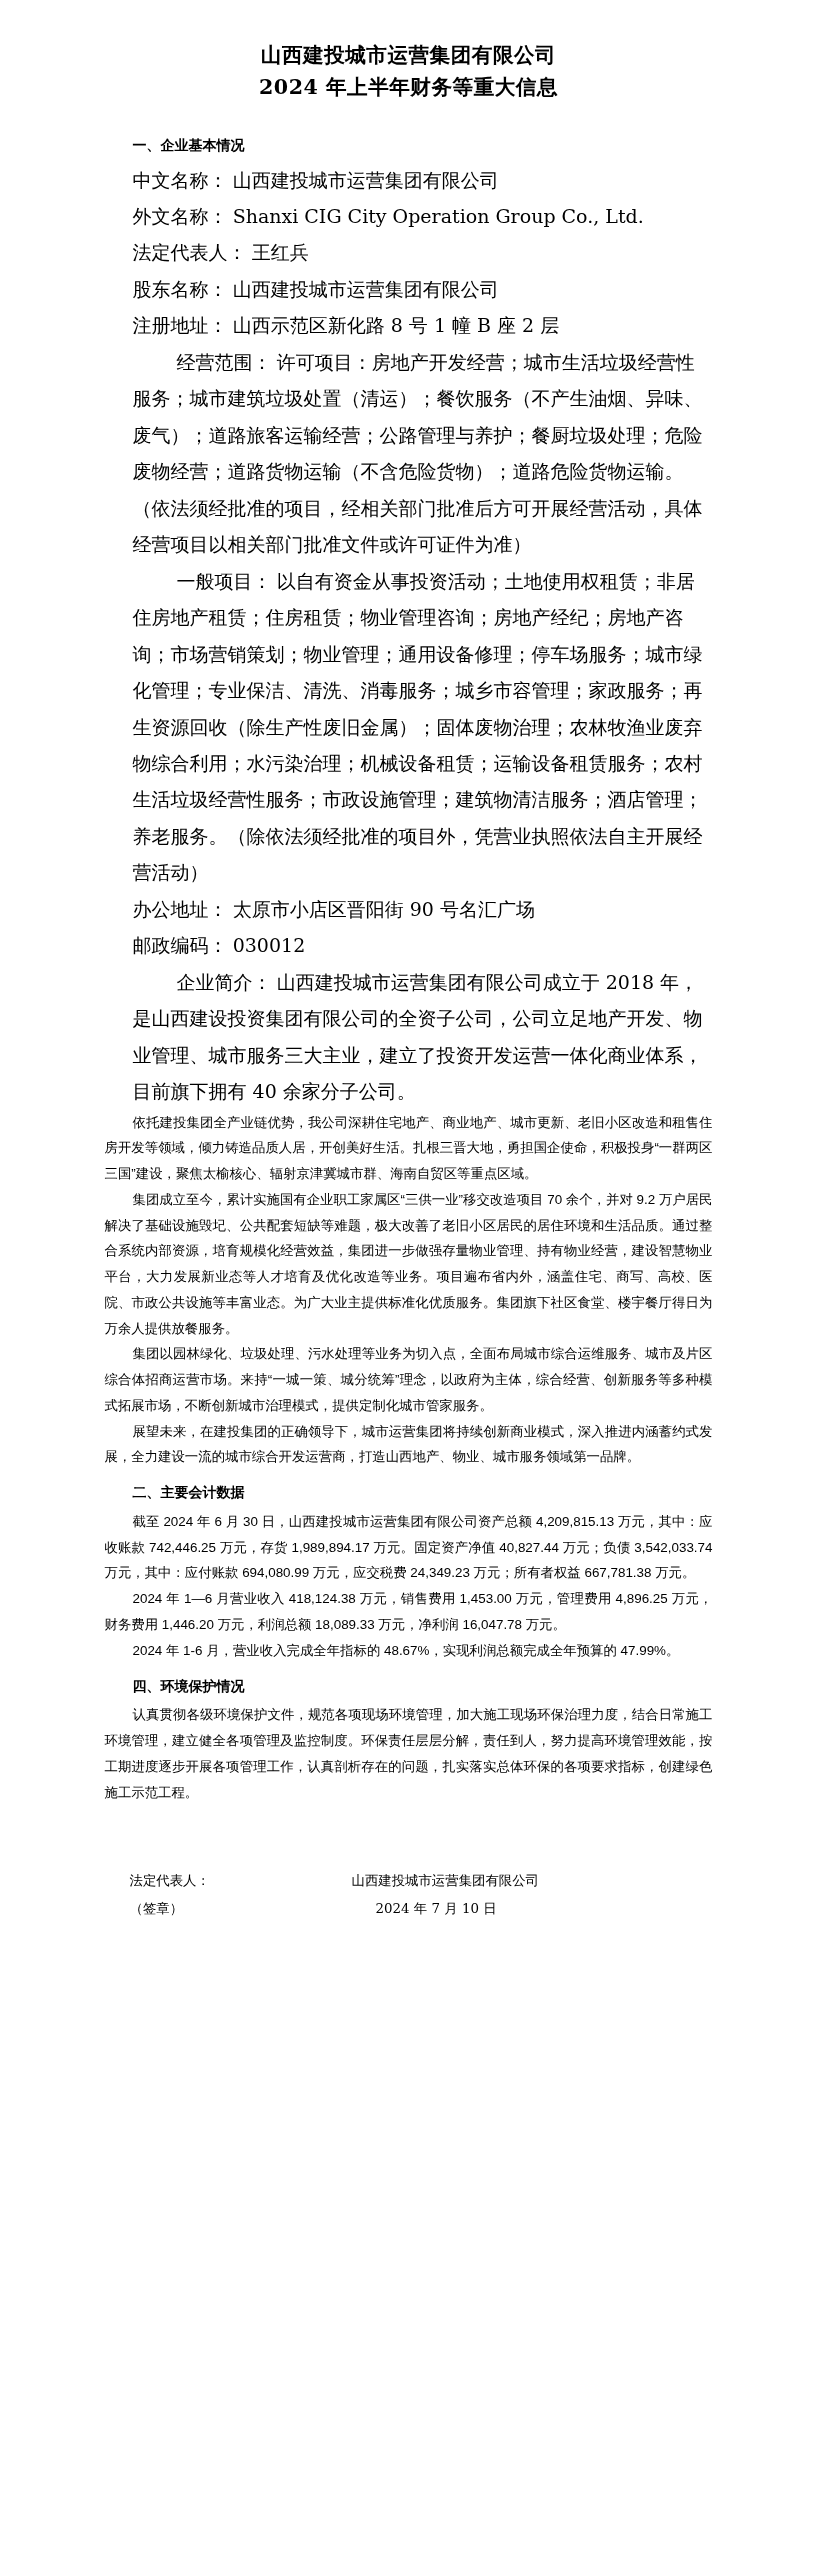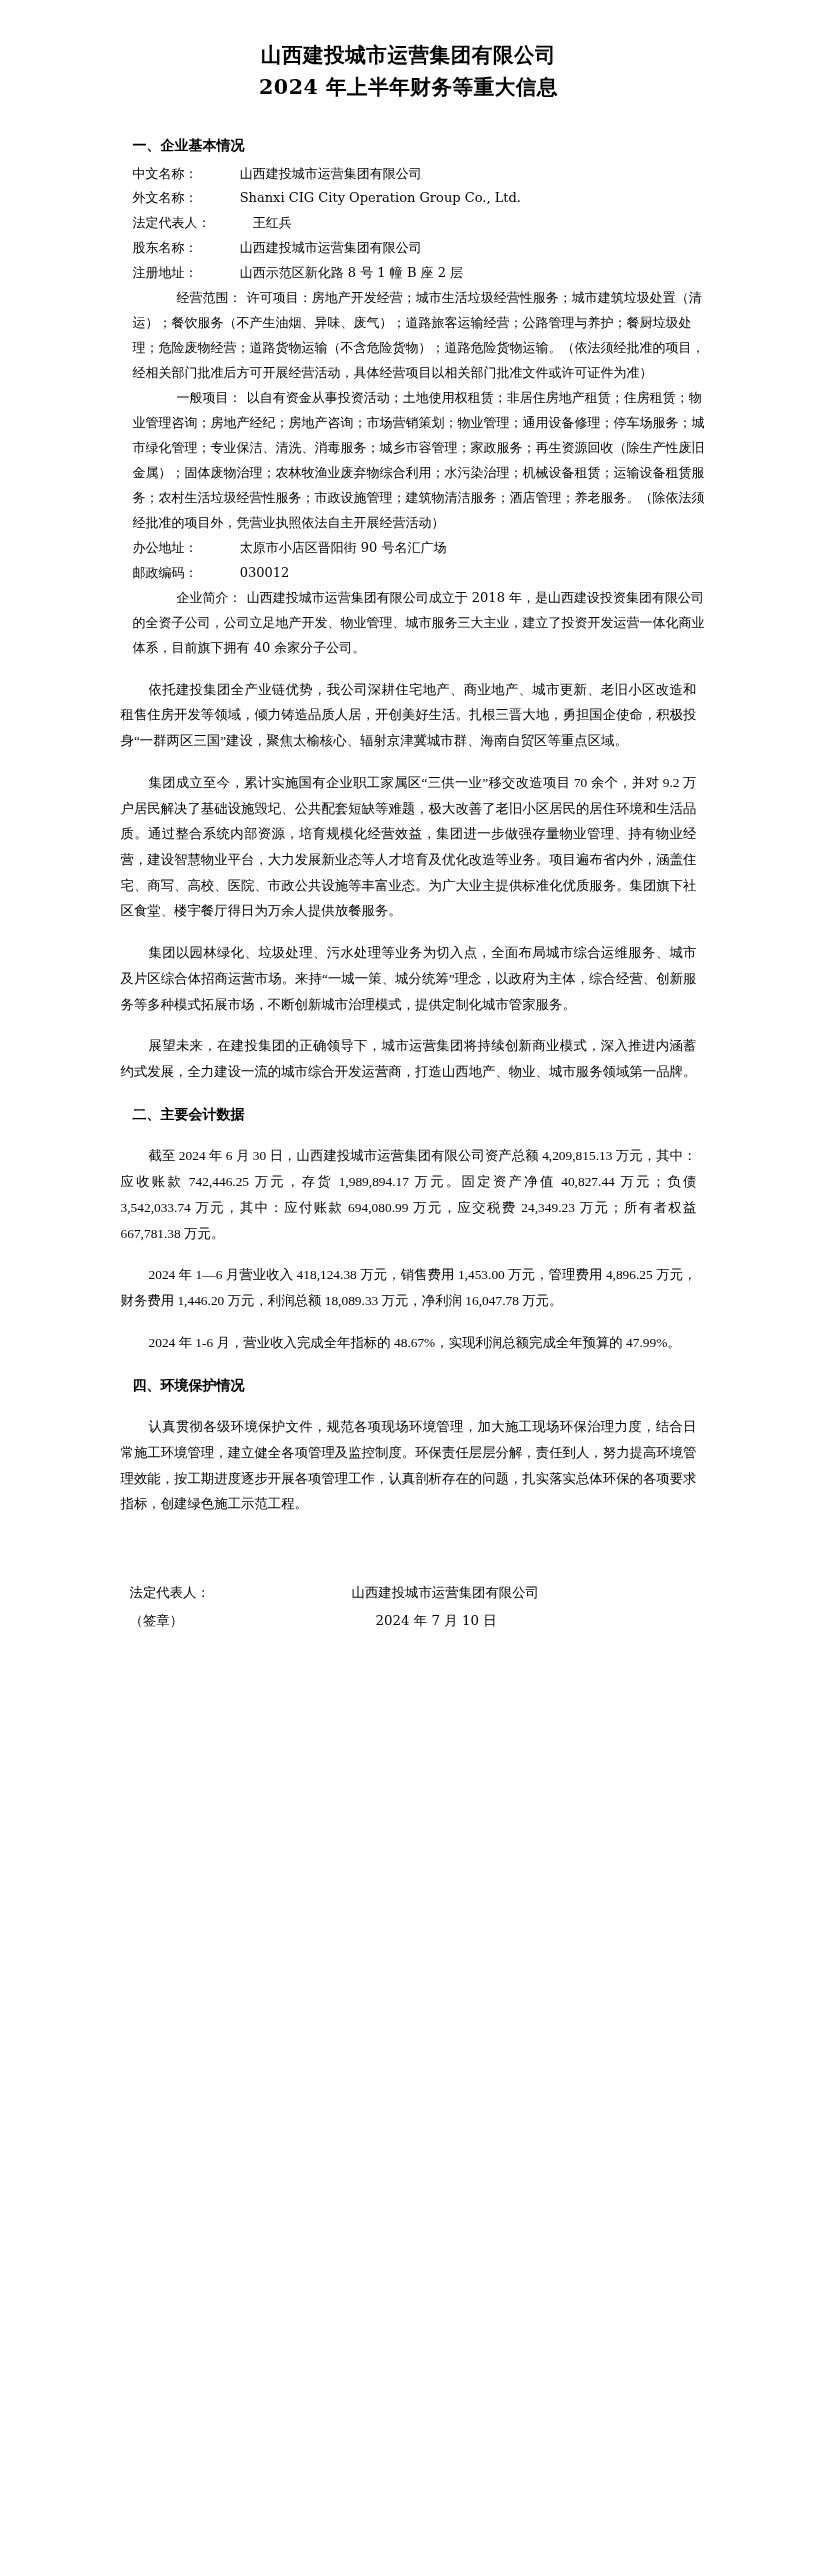--- a/index.html
+++ b/index.html
@@ -37,36 +37,35 @@
   }
   .section-head {
     font-family: Liberation Sans, sans-serif;
     font-weight: bold;
     font-size: 14px;
     line-height: 1.9;
     text-indent: 28px;
     margin: 9.3px 0 3.1px 0;
   }
   p.body {
-    font-family: Liberation Serif, serif;
+    font-family: Liberation Sans, sans-serif;
     font-size: 13.4px;
     line-height: 1.92;
-    margin: 16px;
+    margin: 0;
     text-indent: 28px;
     text-align: justify;
     text-justify: inter-ideograph;
   }
   
   .kv {
     font-family: "DejaVu Serif", "Liberation Serif", serif;
-    font-size: 13px;
+    font-size: 19px;
     line-height: 1.92;
     display: flex;
     padding-left: 28px;
-    gap: 37px;
   }
   .kv .k {
     flex: 0 0 auto;
     white-space: nowrap;
   }
   .kv .v {
     flex: 1 1 auto;
     padding-left: 5.2px;
     text-align: justify;
     text-justify: inter-ideograph;

